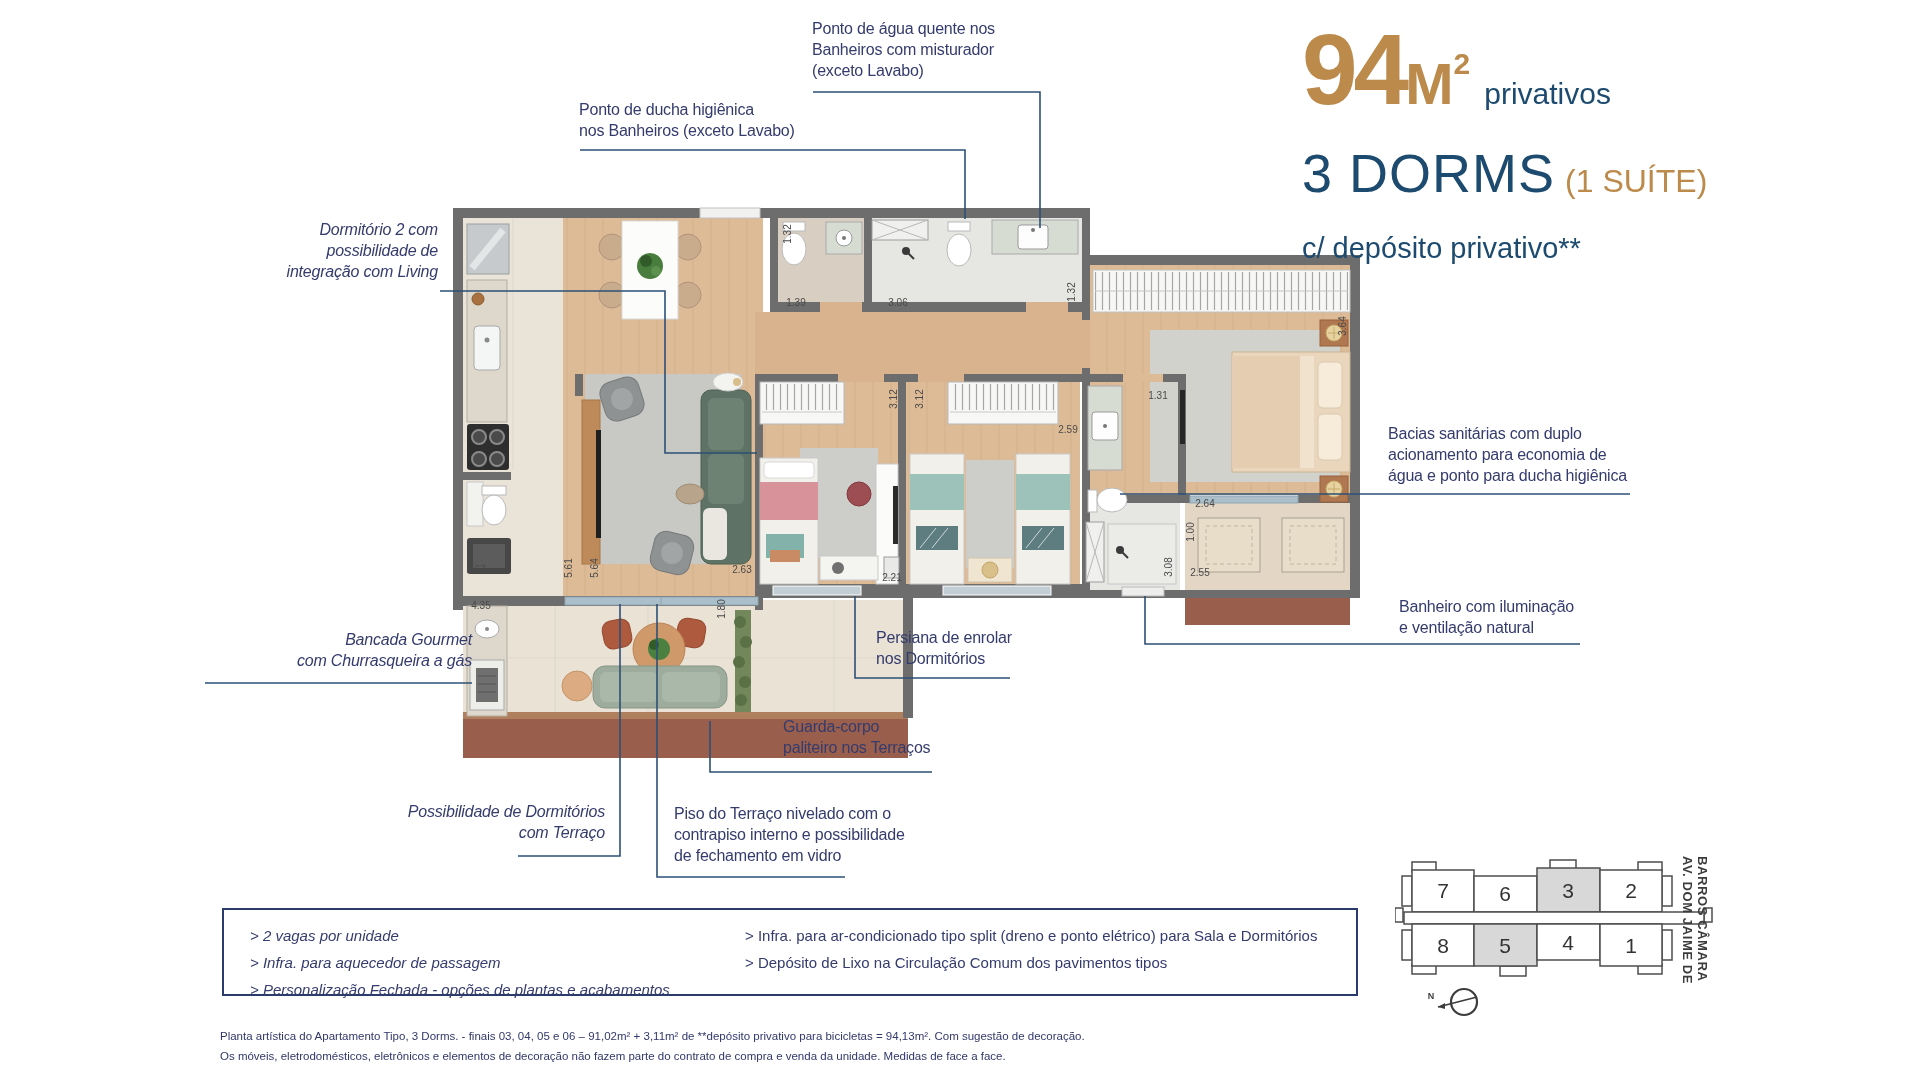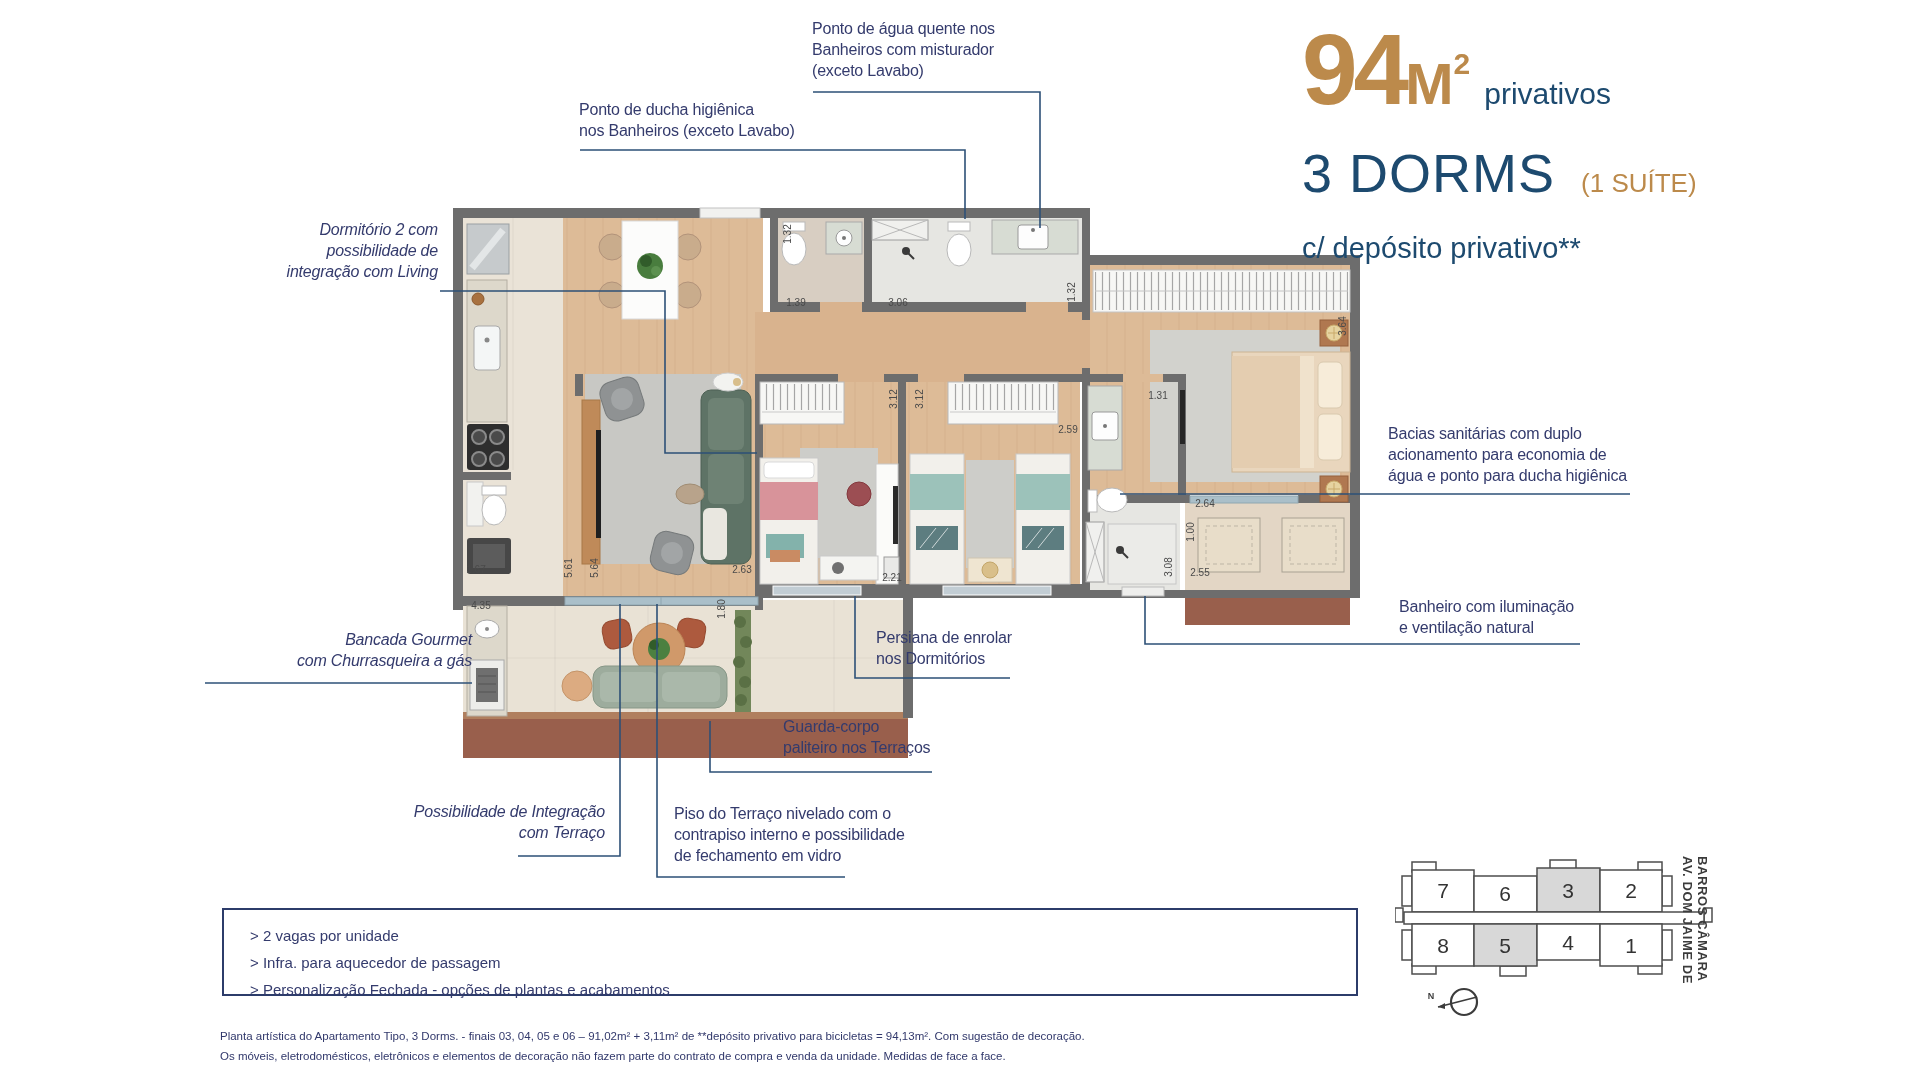--- a/index.html
+++ b/index.html
@@ -13,27 +13,27 @@
   .dim.v{transform:translate(-50%,-50%) rotate(-90deg);}
   
   #title{position:absolute;left:1302px;top:18px;width:430px;}
   .t-row1{line-height:92px;white-space:nowrap;}
   .t-94{font-size:100px;font-weight:700;color:#bc8a4b;letter-spacing:-4px;}
   .t-m{font-size:58px;font-weight:700;color:#bc8a4b;}
   .t-sup{font-size:30px;font-weight:700;color:#bc8a4b;vertical-align:30px;}
   .t-priv{font-size:30px;font-weight:400;color:#1d4a6f;margin-left:14px;}
   .t-row2{line-height:52px;margin-top:2px;white-space:nowrap;}
   .t-dorms{font-size:54px;font-weight:400;color:#1d4a6f;letter-spacing:1px;}
-  .t-suite{font-size:26px;font-weight:400;color:#bc8a4b;margin-left:26px;}
+  .t-suite{font-size:32px;font-weight:400;color:#bc8a4b;margin-left:10px;}
   .t-row3{line-height:34px;font-size:29px;font-weight:400;color:#1d4a6f;margin-top:18px;}
   
   #feature-box{position:absolute;left:222px;top:908px;width:1136px;height:88px;
                border:2px solid #2c3c6a;box-sizing:border-box;background:#fff;}
   .fcol{position:absolute;top:12px;font-size:15px;line-height:27px;color:#343b6d;font-weight:500;}
-  #fcol-left{left:26px;}
+  #fcol-left{left:26px;font-style:italic;}
   #fcol-right{left:521px;}
   .fitem{white-space:nowrap;}
   
   #disclaimer{position:absolute;left:220px;top:1026px;font-size:11.5px;line-height:20px;
               color:#31386b;white-space:pre-line;font-weight:400;width:1100px;}
   
   #street{position:absolute;left:1680px;top:856px;height:165px;writing-mode:vertical-lr;
           white-space:pre-line;font-size:13px;line-height:15px;letter-spacing:0.6px;
           color:#3b3b3b;font-weight:600;}
   svg{position:absolute;}
@@ -339,21 +339,21 @@
 acionamento para economia de
 água e ponto para ducha higiênica</div>
   <div class="callout" style="left:1399px;top:596px;">Banheiro com iluminação
 e ventilação natural</div>
   <div class="callout ra" style="left:262px;top:629px;width:210px;">Bancada Gourmet
 com Churrasqueira a gás</div>
   <div class="callout" style="left:876px;top:627px;">Persiana de enrolar
 nos Dormitórios</div>
   <div class="callout" style="left:783px;top:716px;">Guarda-corpo
 paliteiro nos Terraços</div>
-  <div class="callout ra" style="left:390px;top:801px;width:215px;">Possibilidade de Integração
+  <div class="callout ra" style="left:390px;top:801px;width:215px;">Possibilidade de Dormitórios
 com Terraço</div>
   <div class="callout" style="left:674px;top:803px;">Piso do Terraço nivelado com o
 contrapiso interno e possibilidade
 de fechamento em vidro</div>
 
   <div id="dim-layer" style="position:absolute;left:0;top:0;width:1920px;height:1080px;pointer-events:none;">
       <span class="dim v" style="left: 787px; top: 234px;">1.32</span>
       <span class="dim" style="left: 796px; top: 302px;">1.39</span>
       <span class="dim" style="left: 898px; top: 302px;">3.06</span>
       <span class="dim v" style="left: 1071px; top: 292px;">1.32</span>
@@ -383,20 +383,24 @@
       <span class="t-dorms">3 DORMS</span><span class="t-suite">(1 SUÍTE)</span>
     </div>
     <div class="t-row3">c/ depósito privativo**</div>
   </div>
 
   <div id="feature-box">
     <div class="fcol" id="fcol-left">
       <div class="fitem">&gt; 2 vagas por unidade</div>
       <div class="fitem">&gt; Infra. para aquecedor de passagem</div>
       <div class="fitem">&gt; Personalização Fechada - opções de plantas e acabamentos</div>
+    </div>
+    <div class="fcol" id="fcol-right">
+      <div class="fitem">&gt; Infra. para ar-condicionado tipo split (dreno e ponto elétrico) para Sala e Dormitórios</div>
+      <div class="fitem">&gt; Depósito de Lixo na Circulação Comum dos pavimentos tipos</div>
     </div>
   </div>
 
   <div id="disclaimer">Planta artística do Apartamento Tipo, 3 Dorms. - finais 03, 04, 05 e 06 – 91,02m² + 3,11m² de **depósito privativo para bicicletas = 94,13m². Com sugestão de decoração.
 Os móveis, eletrodomésticos, eletrônicos e elementos de decoração não fazem parte do contrato de compra e venda da unidade. Medidas de face a face.</div>
 
   <svg style="left:1395px;top:852px" width="325" height="175" viewBox="1395 852 325 175">
     <g stroke="#4d4d4d" stroke-width="1.5" fill="#ffffff">
       <rect x="1402" y="876" width="10" height="30"></rect>
       <rect x="1402" y="930" width="10" height="30"></rect>

